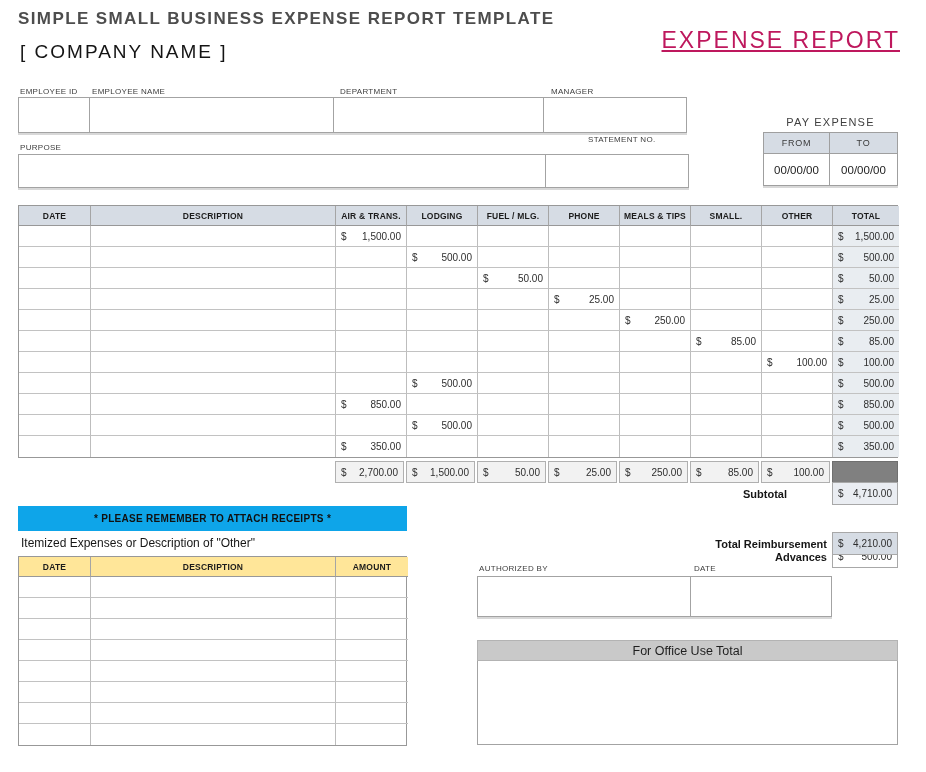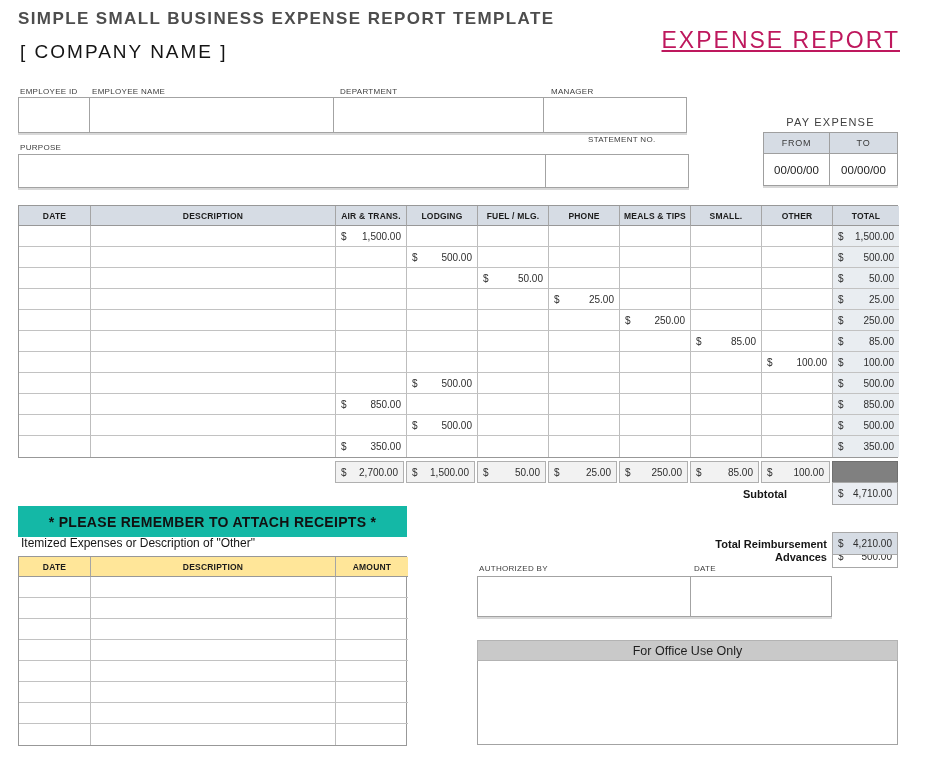--- a/index.html
+++ b/index.html
@@ -61,22 +61,22 @@
   .summary-row { position: absolute; left: 300px; width: 598px; height: 23px; display: flex;
                  align-items: center; justify-content: flex-end; }
   .summary-label { font-size: 11px; font-weight: bold; color: #161616; margin-right: 5px; }
   .summary-value { width: 66px; height: 23px; border: 1px solid #a8a8a8; display: flex; align-items: center;
                  justify-content: space-between; padding: 0 5px; font-size: 10px; color: #2e2e2e; }
   .summary-value.light { background: #EAEDF2; }
   .summary-value.white { background: #ffffff; }
   .summary-value.blue  { background: #D6DCE4; }
 
   
-  .banner { position: absolute; left: 18px; top: 506px; width: 389px; height: 31px; background: #14b8a6;
-            display: flex; align-items: center; justify-content: center; font-size: 14px; font-weight: bold;
+  .banner { position: absolute; left: 18px; top: 506px; width: 389px; height: 25px; background: #0ea5e9;
+            display: flex; align-items: center; justify-content: center; font-size: 10px; font-weight: bold;
             color: #111; letter-spacing: 0.3px; }
   .itemized-caption { position: absolute; left: 21px; top: 536px; font-size: 12px; color: #161616; }
   .itm-table { position: absolute; left: 18px; top: 556px; width: 389px; border: 1px solid #989898; background: #fff; }
   .itm-header, .irow { display: grid; grid-template-columns: 72px 245px 72px; }
   .itm-header > div { background: #FFE699; height: 20px; display: flex; align-items: center; justify-content: center;
             font-size: 8.5px; font-weight: bold; color: #1c1c1c; letter-spacing: 0.2px;
             border-right: 1px solid #a5a5a5; border-bottom: 1px solid #989898; }
   .itm-header > div:last-child { border-right: none; }
   .irow > .icell { height: 21px; border-right: 1px solid #bdbdbd; border-bottom: 1px solid #c2c2c2; }
   .irow > .icell:last-child { border-right: none; }
@@ -454,17 +454,17 @@
   </div>
 
   <div class="flabel" style="left:479px; top:564px;">AUTHORIZED BY</div>
   <div class="flabel" style="left:694px; top:564px;">DATE</div>
   <div class="auth-row">
     <div class="fbox" style="width:214px; height:41px;"></div>
     <div class="fbox" style="width:142px; height:41px;"></div>
   </div>
 
   <div class="office">
-    <div class="office-bar">For Office Use Only</div>
+    <div class="office-bar">For Office Use Total</div>
     <div class="office-body"></div>
   </div>
 
 </div>
 
 </body></html>

